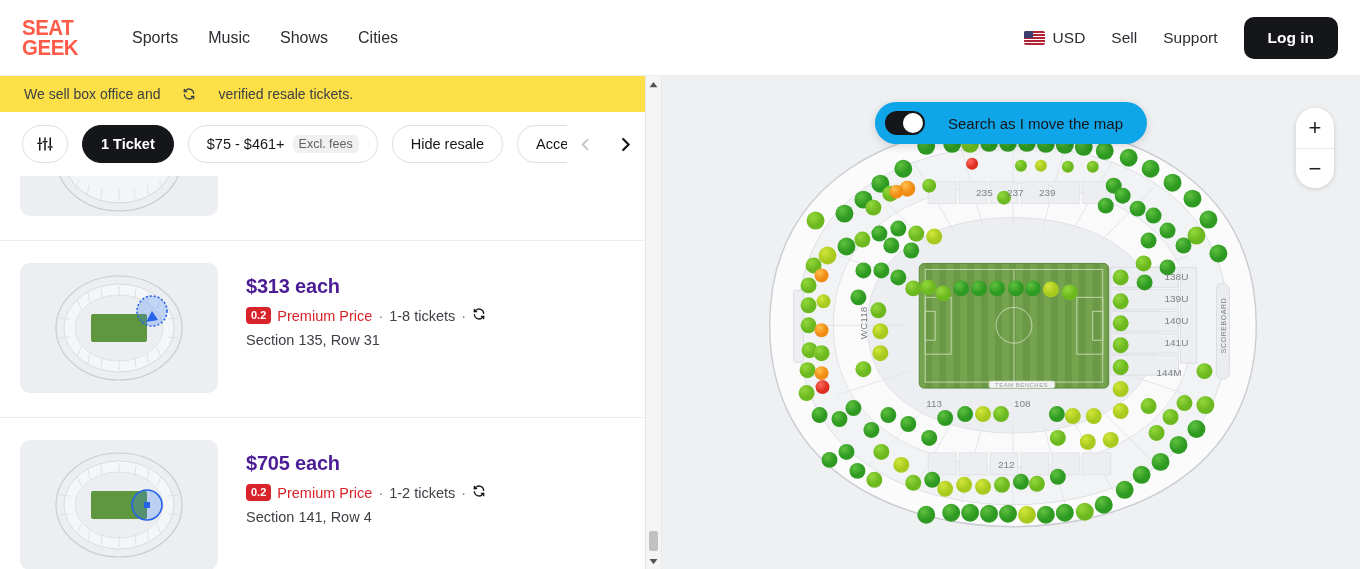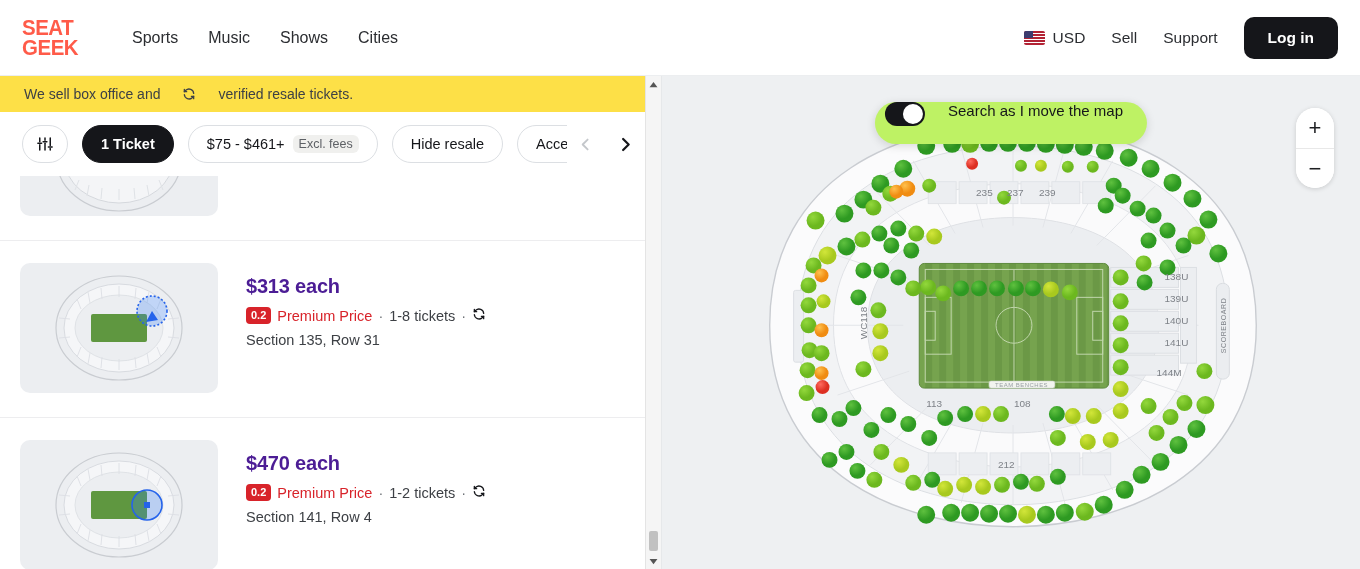--- a/index.html
+++ b/index.html
@@ -234,23 +234,23 @@
   .map {
     flex: 1; position: relative;
     background: #eef0f2;
     overflow: hidden;
   }
   .toggle-pill {
     position: absolute;
     left: 50%; transform: translateX(-50%);
     top: 26px;
     height: 42px;
-    background: #bef264;
+    background: #0ea5e9;
     border-radius: 999px;
-    display: flex; 
+    display: flex; align-items: center;
     gap: 23px;
     padding: 0 24px 0 10px;
     box-shadow: 0 2px 10px rgba(0,0,0,0.14);
     z-index: 6; cursor: pointer;
   }
   .switch {
     width: 40px; height: 24px;
     border-radius: 999px;
     background: #15161a;
     position: relative; flex: none;
@@ -480,21 +480,21 @@
                 <line x1="24" y1="66" x2="35" y2="65"></line>
               <line x1="144" y1="46" x2="133" y2="47"></line>
                 <line x1="144" y1="66" x2="133" y2="65"></line>
             </g>
             <rect x="56" y="42" width="56" height="28" rx="2" fill="#5f9740"></rect>
             <circle cx="112" cy="56" r="15" fill="#3b82f6" fill-opacity="0.28" stroke="#2563eb" stroke-width="1.6"></circle>
             <rect x="109" y="53" width="6" height="6" fill="#2563eb"></rect>
           </svg>
         </div>
         <div class="info">
-          <div class="price">$470 each</div>
+          <div class="price">$705 each</div>
           <div class="meta">
             <span class="badge">0.2</span>
             <span class="premium">Premium Price</span>
             <span class="dot-sep">·</span>
             <span>1-2 tickets</span>
             <span class="dot-sep">·</span>
             <span>
               <svg width="14" height="14" viewBox="0 0 24 24" fill="none" stroke="#15161a" stroke-width="2.2" stroke-linecap="round">
                 <path d="M20 11a8 8 0 0 0-13.5-5.3L4 8"></path>
                   <path d="M4 4v4h4"></path>

